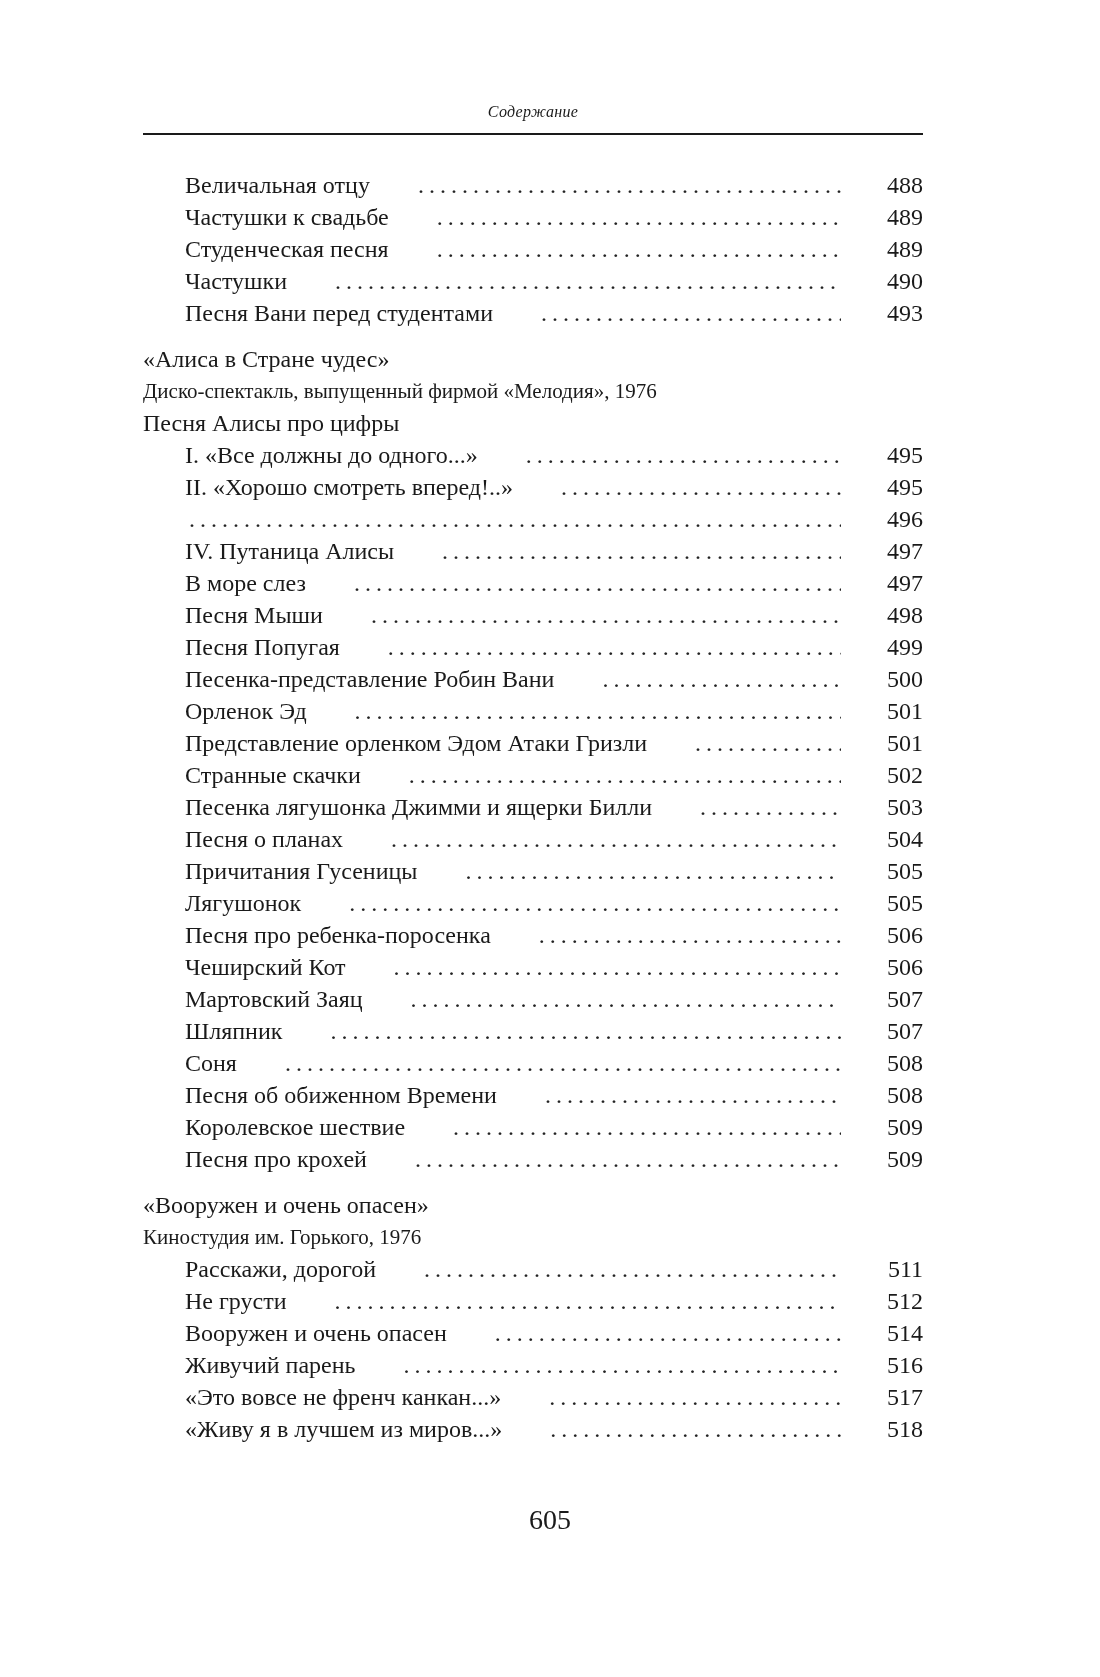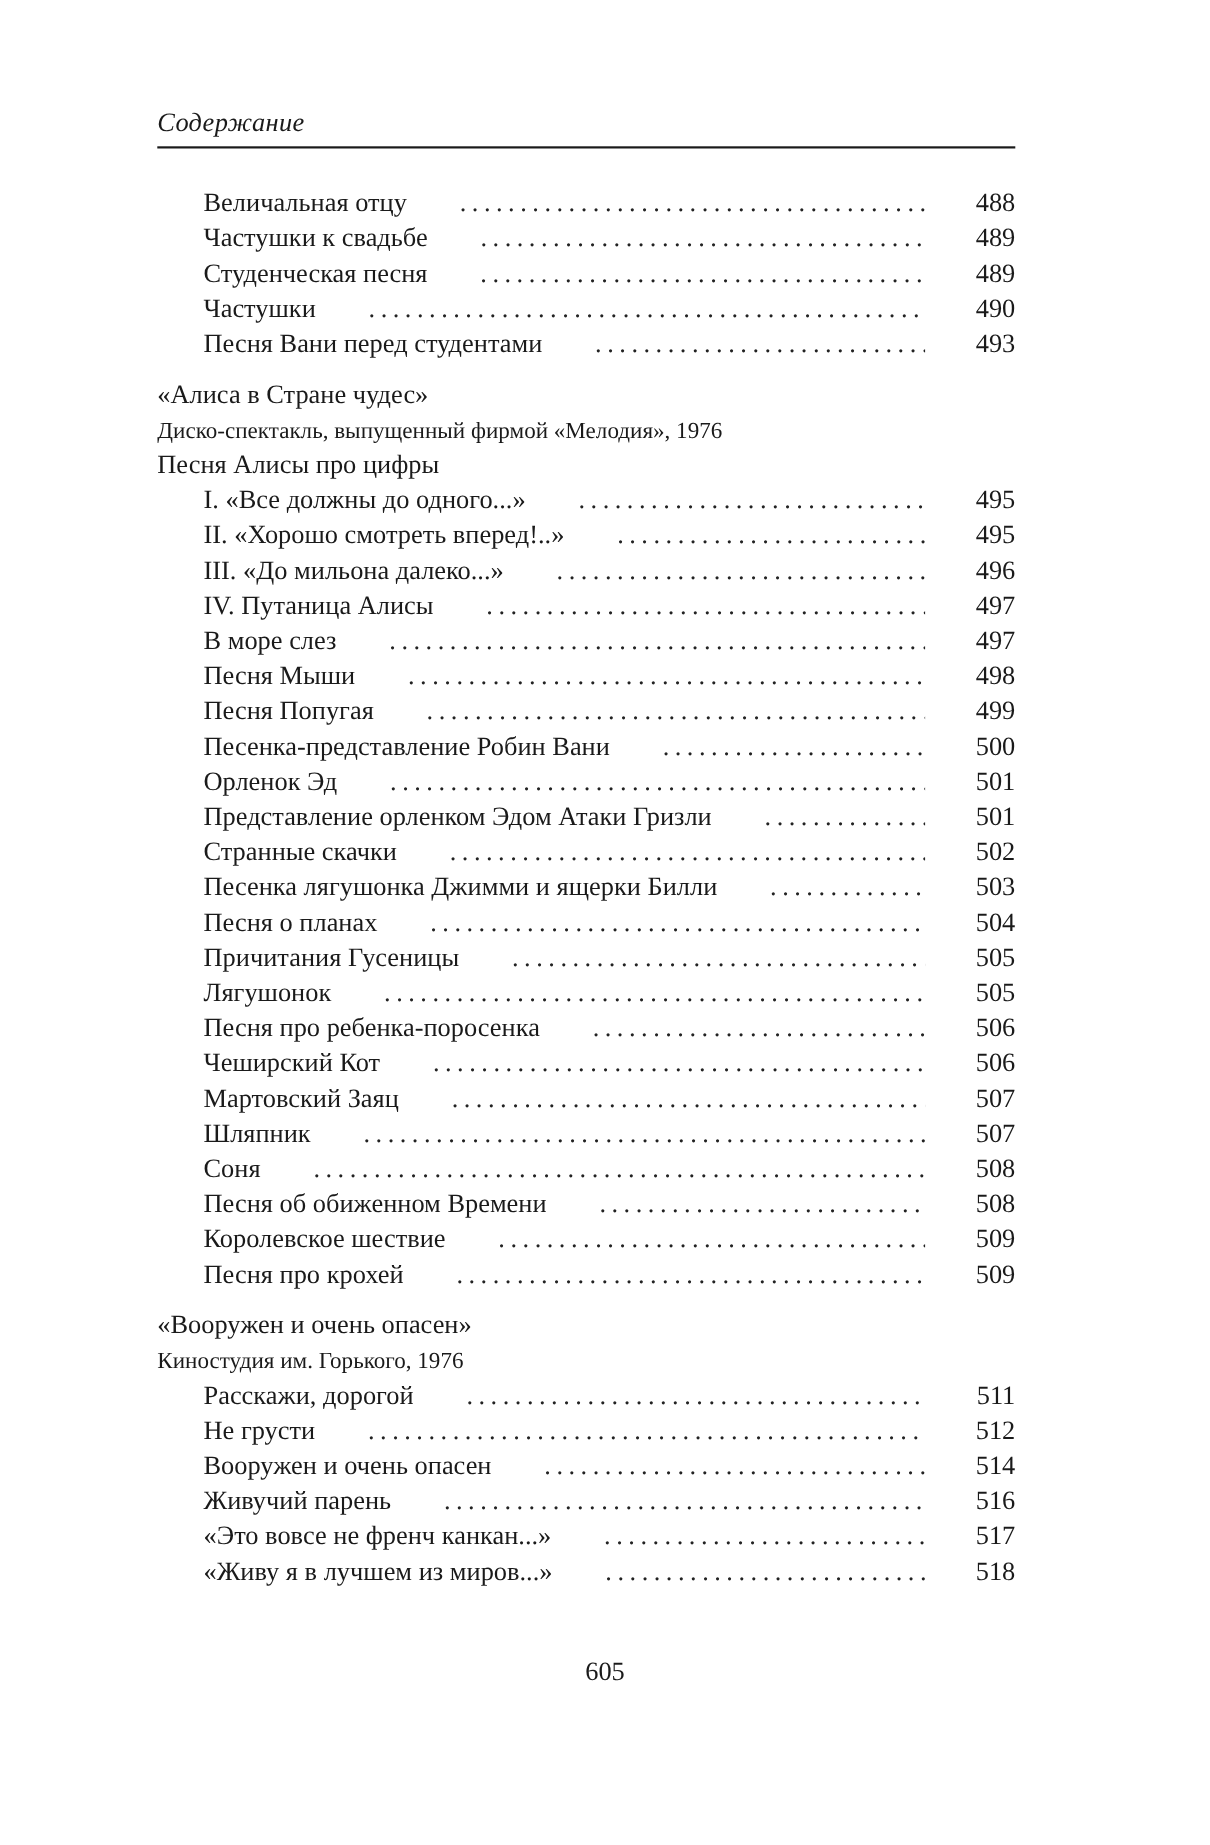--- a/index.html
+++ b/index.html
@@ -3,21 +3,21 @@
   <meta charset="utf-8">
   <style>
     html, body { margin: 0; padding: 0; background: #ffffff; }
     body {
       width: 1100px; height: 1677px; position: relative; overflow: hidden;
       font-family: "Liberation Serif", "DejaVu Serif", serif;
       color: #1a1a1a;
     }
     .page-header {
       position: absolute; left: 143px; top: 96px; width: 780px;
-      font-style: italic; font-size: 24px; line-height: 32px;
+      text-align: center; font-style: italic; font-size: 16px; line-height: 32px;
       letter-spacing: 0.3px;
     }
     .header-rule {
       position: absolute; left: 143px; top: 133px; width: 780px; height: 0;
       border-top: 2px solid #1a1a1a;
     }
     .toc {
       position: absolute; left: 143px; top: 169px; width: 780px;
       font-size: 24px; line-height: 32px;
     }
@@ -36,21 +36,21 @@
       content: ". . . . . . . . . . . . . . . . . . . . . . . . . . . . . . . . . . . . . . . . . . . . . . . . . . . . . . . . . . . . . . . . . . . . . . . . . . . . . . . . . . . . . . . . . . . . .";
       letter-spacing: 0;
       word-spacing: -1px;
     }
     .toc-row .page { flex: 0 0 auto; }
     .section-title { height: 32px; }
     .section-sub { height: 32px; font-size: 21px; }
     .spacer { height: 14px; }
     .folio {
       position: absolute; left: 0; width: 1100px; top: 1503px;
-      text-align: center; font-size: 24px; line-height: 34px;
+      text-align: center; font-size: 28px; line-height: 34px;
     }
   </style>
 </head>
 <body>
 
 <div class="page-header">Содержание</div>
 <div class="header-rule"></div>
 
 <div class="toc" id="toc">
     <div class="toc-row indent">
@@ -86,21 +86,20 @@
       <span class="title">I. «Все должны до одного...»</span>
       <span class="leader"></span>
       <span class="page">495</span>
     </div>
     <div class="toc-row indent">
       <span class="title">II. «Хорошо смотреть вперед!..»</span>
       <span class="leader"></span>
       <span class="page">495</span>
     </div>
     <div class="toc-row indent">
-      <span class="title">III. «До мильона далеко...»</span>
       <span class="leader"></span>
       <span class="page">496</span>
     </div>
     <div class="toc-row indent">
       <span class="title">IV. Путаница Алисы</span>
       <span class="leader"></span>
       <span class="page">497</span>
     </div>
     <div class="toc-row indent">
       <span class="title">В море слез</span>

